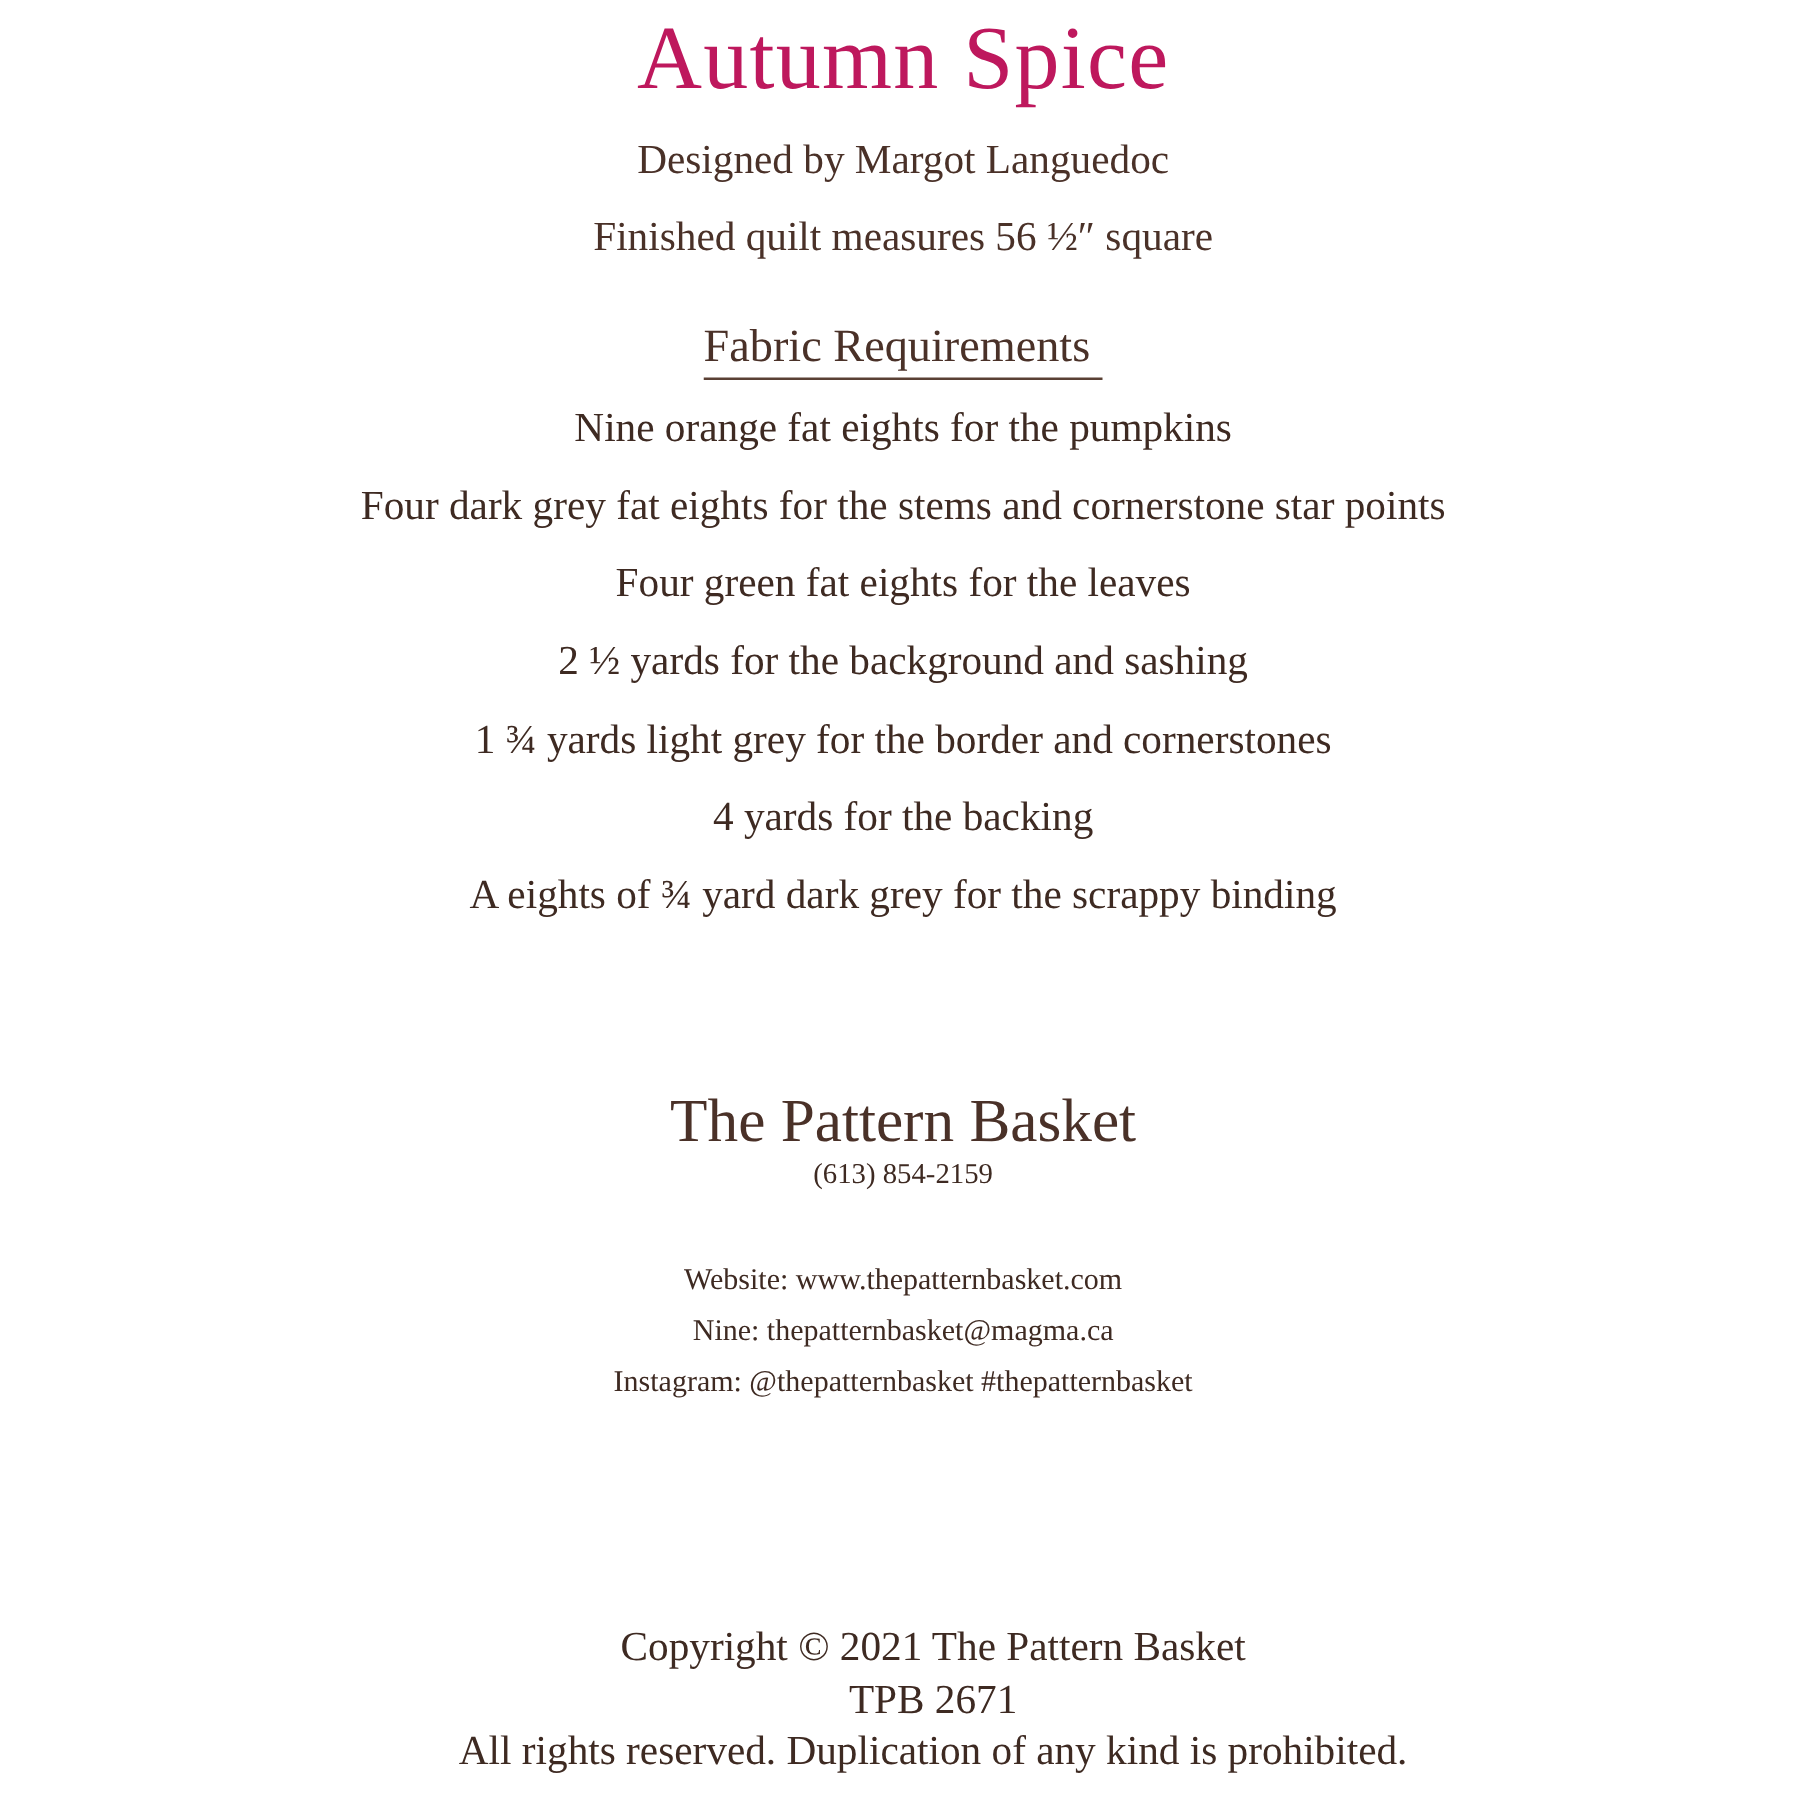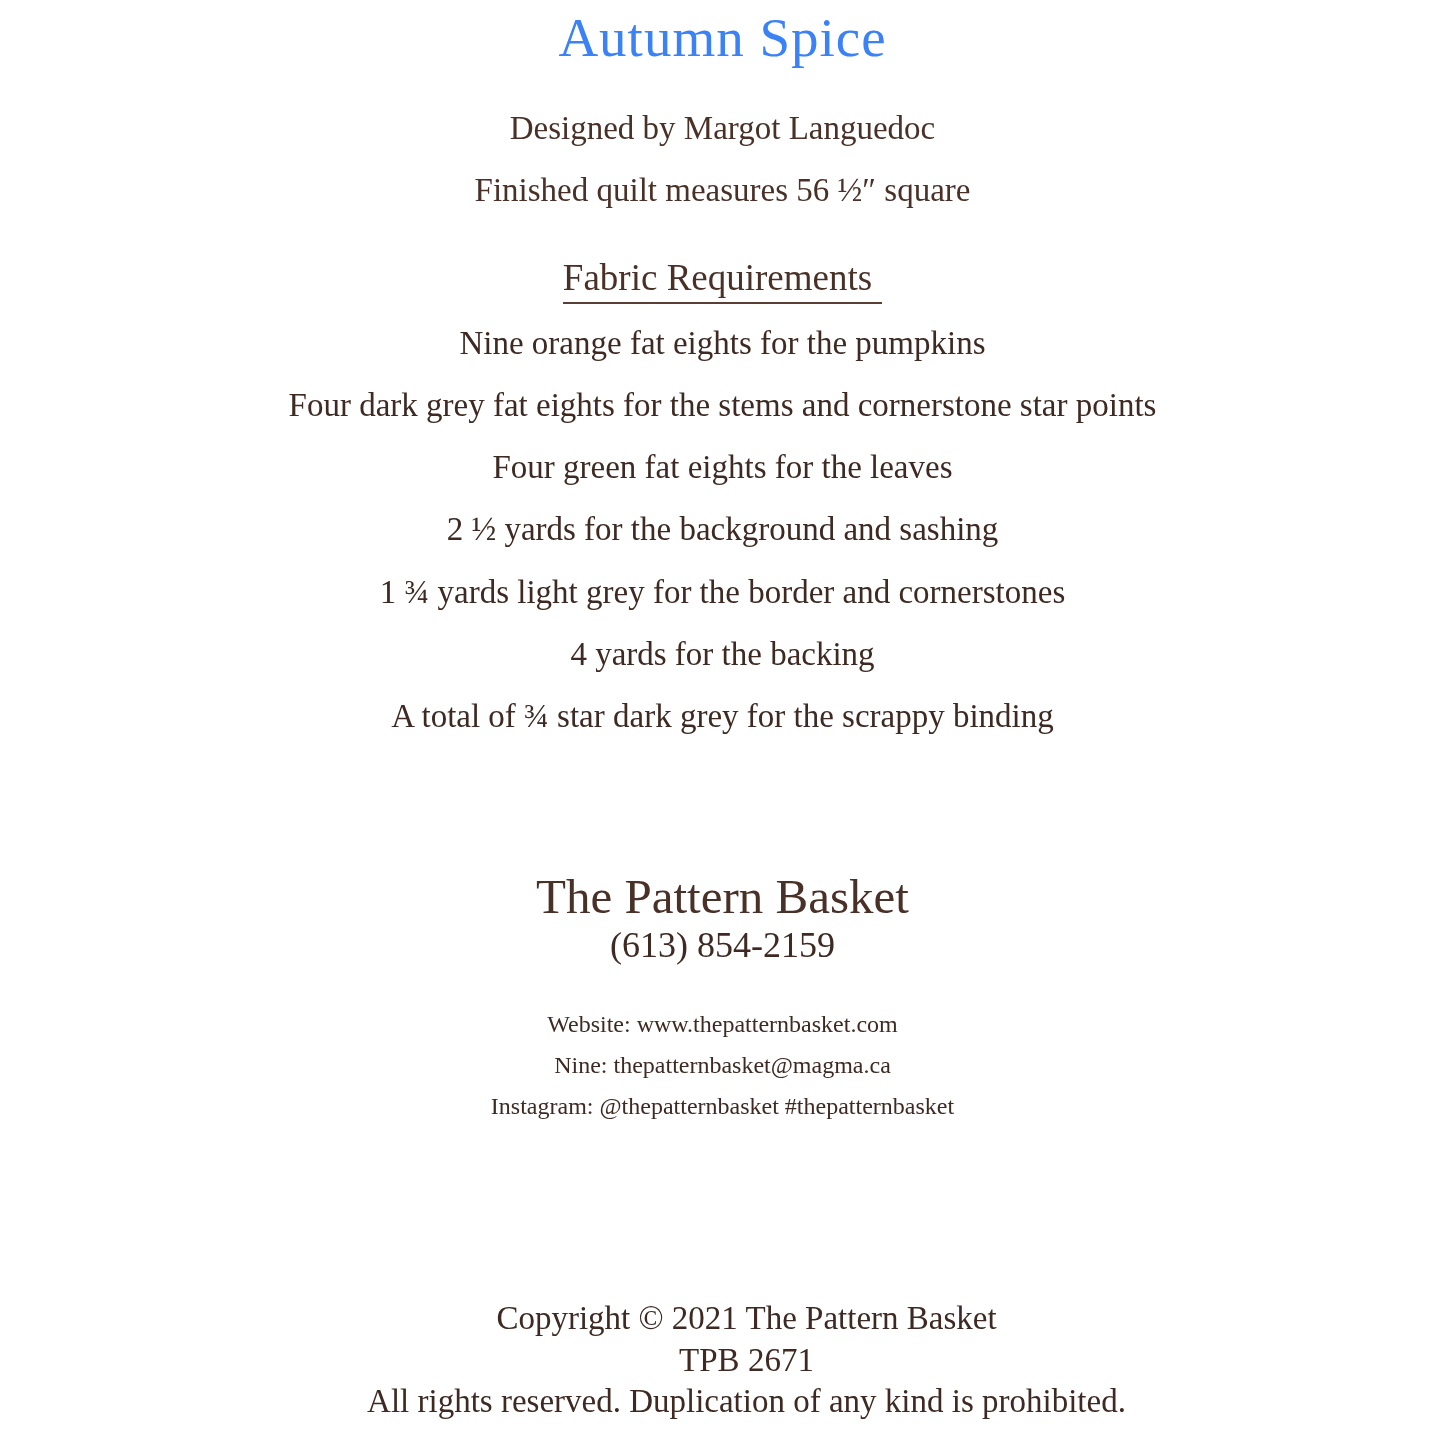--- a/index.html
+++ b/index.html
@@ -18,22 +18,22 @@
     .line {
       position: absolute;
       left: 0;
       width: 1445px;
       text-align: center;
       white-space: nowrap;
       line-height: 1;
     }
     .title {
       top: 10px;
-      font-size: 55px;
-      color: #3b82f6;
+      font-size: 72px;
+      color: #be185d;
       letter-spacing: 1px;
     }
     .subtitle {
       font-size: 33px;
       color: #4a3128;
     }
     .section-heading {
       top: 259px;
       font-size: 37px;
       color: #4a3128;
@@ -48,21 +48,21 @@
       font-size: 33px;
       color: #3e2a22;
     }
     .company {
       top: 872px;
       font-size: 49px;
       color: #4a3128;
     }
     .phone {
       top: 927px;
-      font-size: 36px;
+      font-size: 23px;
       color: #3e2a22;
     }
     .contact {
       font-size: 24px;
       color: #3e2a22;
     }
     .legal {
       font-size: 33px;
       color: #3e2a22;
       padding-left: 24px;
@@ -83,21 +83,21 @@
     <span>Fabric Requirements</span>
   </div>
 
   <div>
     <div class="line req" style="top:327px">Nine orange fat eights for the pumpkins</div>
     <div class="line req" style="top:389px">Four dark grey fat eights for the stems and cornerstone star points</div>
     <div class="line req" style="top:451px">Four green fat eights for the leaves</div>
     <div class="line req" style="top:513px">2 ½ yards for the background and sashing</div>
     <div class="line req" style="top:576px">1 ¾ yards light grey for the border and cornerstones</div>
     <div class="line req" style="top:638px">4 yards for the backing</div>
-    <div class="line req" style="top:700px">A total of ¾ star dark grey for the scrappy binding</div>
+    <div class="line req" style="top:700px">A eights of ¾ yard dark grey for the scrappy binding</div>
   </div>
 
   <div>
     <div class="line company">The Pattern Basket</div>
     <div class="line phone">(613) 854-2159</div>
     <div class="line contact" style="top:1012px">Website: www.thepatternbasket.com</div>
     <div class="line contact" style="top:1053px">Nine: thepatternbasket@magma.ca</div>
     <div class="line contact" style="top:1094px">Instagram: @thepatternbasket #thepatternbasket</div>
   </div>
 

